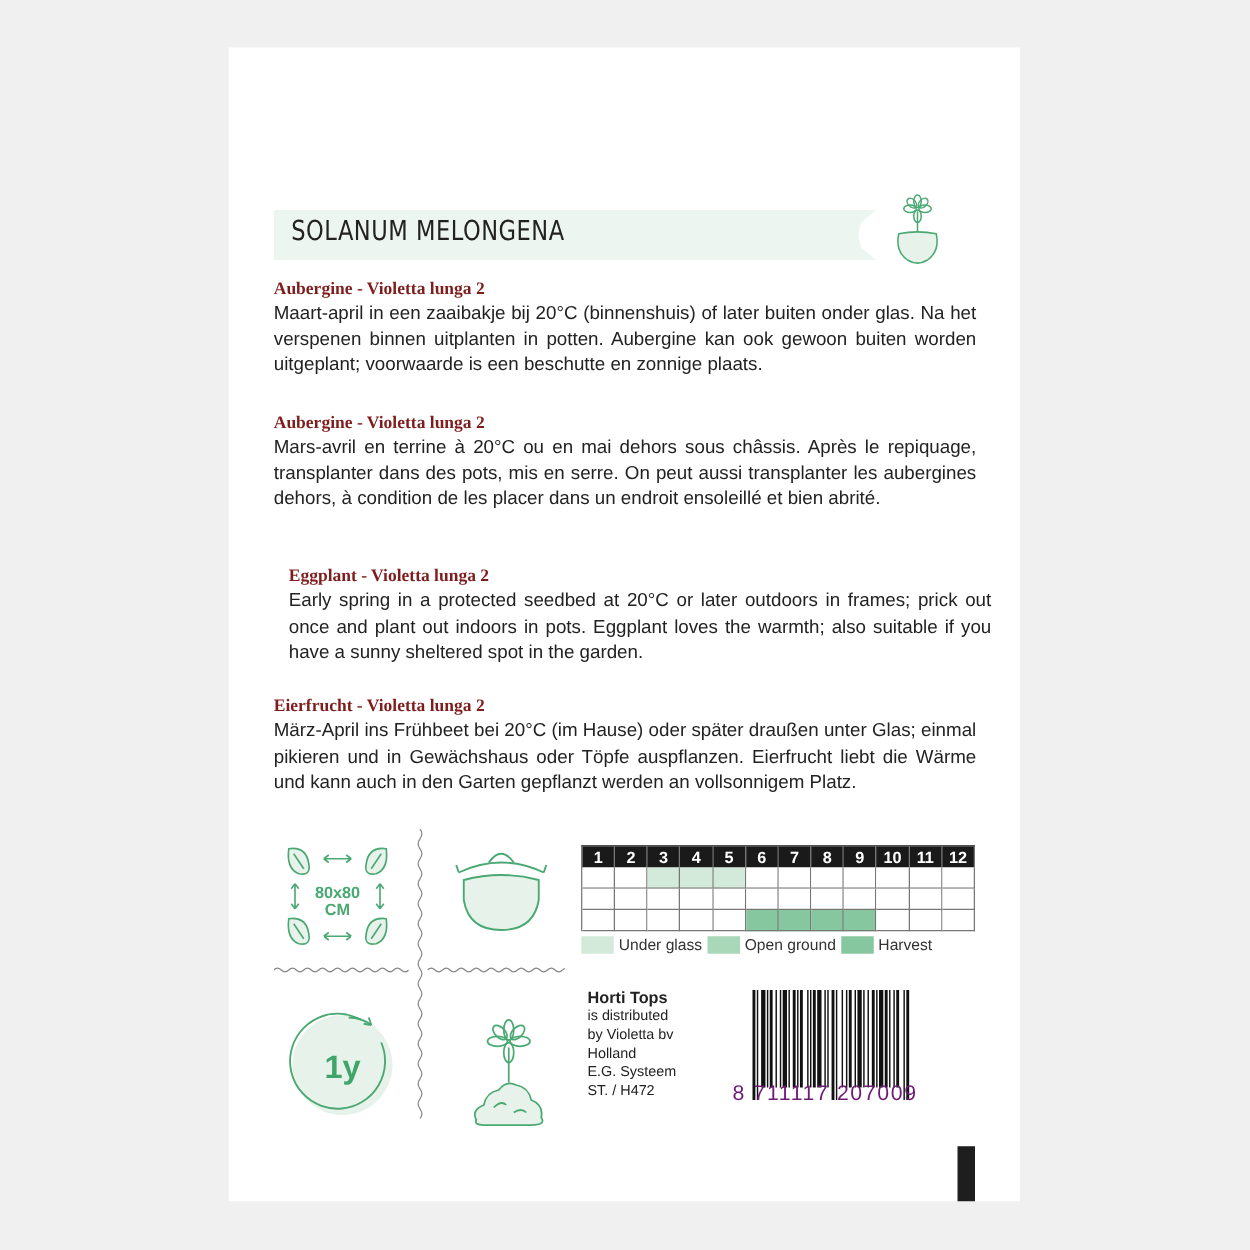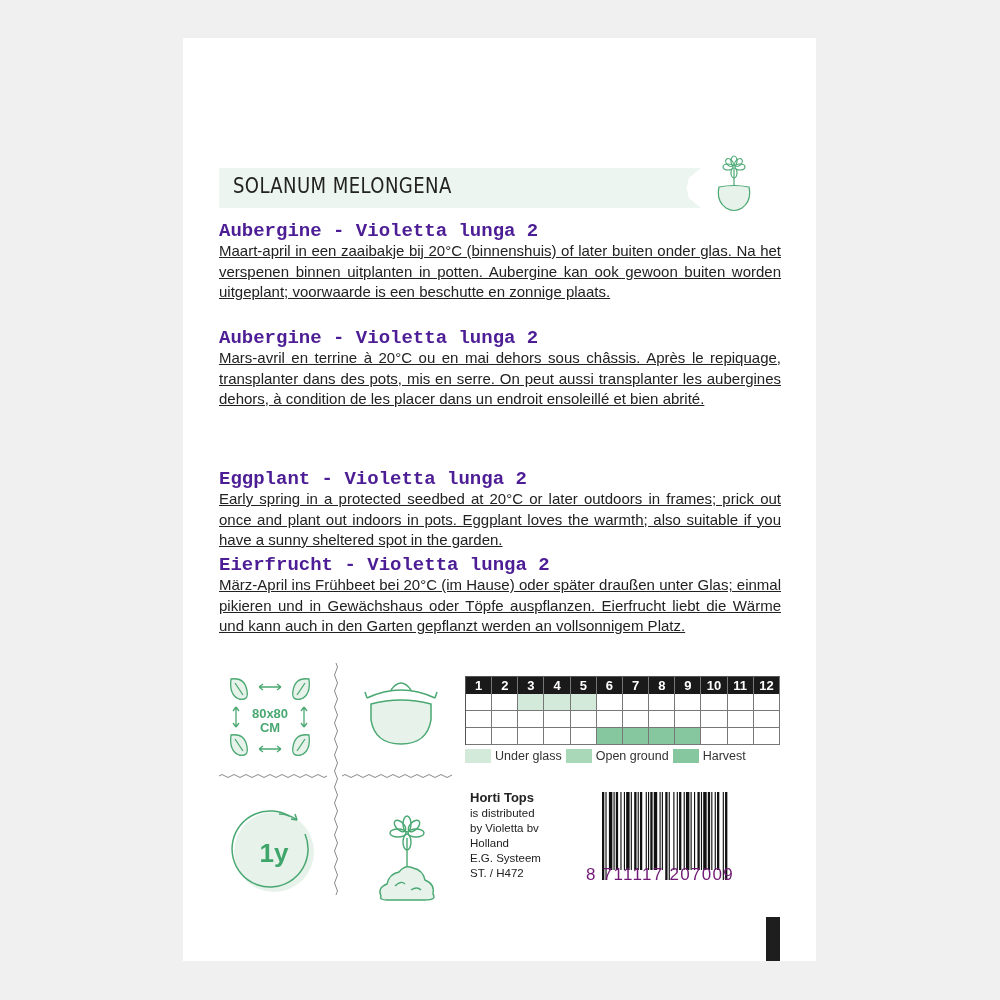--- a/index.html
+++ b/index.html
@@ -8,26 +8,26 @@
   .card { position: absolute; left: 183px; top: 38px; width: 633px; height: 923px; background: #ffffff; }
 
   .banner { position: absolute; left: 36px; top: 130px; width: 482px; height: 40px; background: #edf5f0;
             clip-path: polygon(0 0, 100% 0, 97.5% 25%, 97% 50%, 97.5% 75%, 100% 100%, 0 100%); }
   .banner-title { position: absolute; left: 14px; top: 5px; font-family: "DejaVu Sans", sans-serif;
                   font-size: 22px; letter-spacing: 0.5px; color: #222; transform: scaleX(0.82); transform-origin: left center;
                   font-weight: normal; white-space: nowrap; }
   .pot-icon { position: absolute; left: 533px; top: 117px; width: 36px; height: 58px; }
 
   .section { position: absolute; left: 36px; width: 562px; }
-  .section h2 { font-family: Liberation Mono, monospace; font-weight: bold; font-size: 19px; color: #4c1d95; line-height: 19px; }
-  .section p { font-family: "Liberation Sans", sans-serif; font-size: 15px; line-height: 20.5px; color: #222; text-align: justify; text-decoration: underline; }
+  .section h2 { font-family: Liberation Serif, serif; font-weight: bold; font-size: 14px; color: #7f1d1d; line-height: 19px; }
+  .section p { font-family: "Liberation Sans", sans-serif; font-size: 15px; line-height: 20.5px; color: #222; text-align: justify; }
 
   .s1 { top: 184px; }
   .s2 { top: 291px; }
-  .s3 { top: 432px; }
+  .s3 { top: 414px; margin-left: 12px; }
   .s4 { top: 518px; }
 
   .vwave { position: absolute; left: 149px; top: 625px; width: 8px; height: 232px; }
   .hwave { position: absolute; top: 734px; height: 8px; }
   .hw1 { left: 36px; width: 108px; }
   .hw2 { left: 159px; width: 110px; }
 
   .icon-spacing { position: absolute; left: 44px; top: 637px; width: 86px; height: 86px; }
   .icon-pot { position: absolute; left: 180px; top: 640px; width: 76px; height: 70px; }
   .icon-cycle { position: absolute; left: 46px; top: 768px; width: 90px; height: 90px; }

